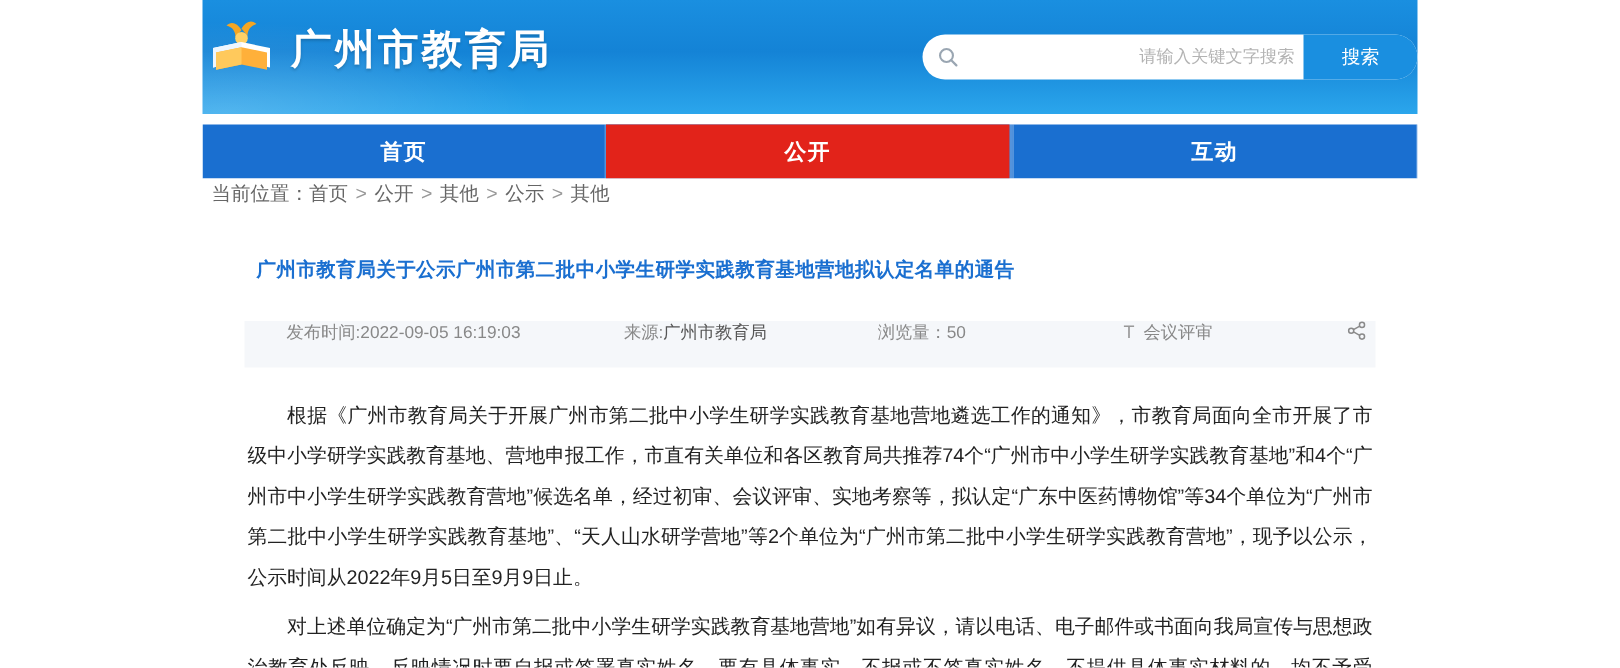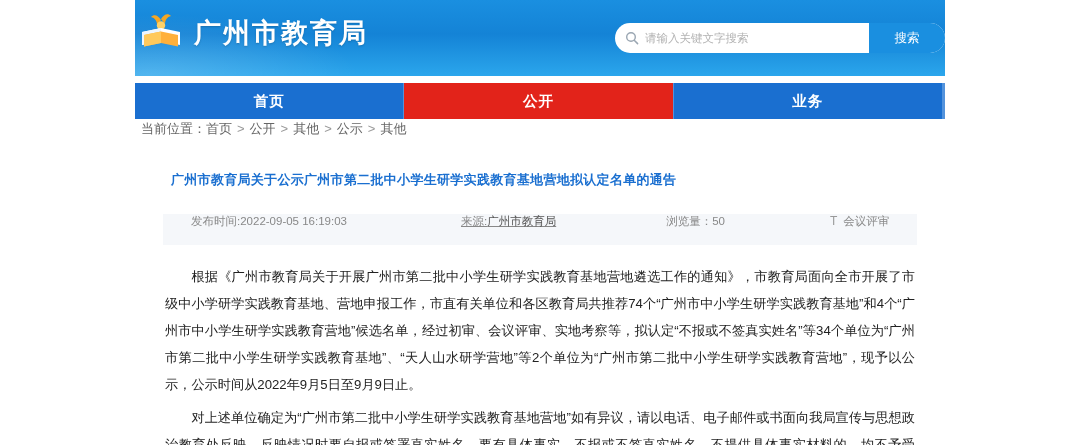--- a/index.html
+++ b/index.html
@@ -89,20 +89,21 @@
   }
   .search-input {
     flex: 1;
     border: none;
     outline: none;
     background: transparent;
     font-size: 11.5px;
     color: #333;
     padding: 0 6px;
     font-family: "Liberation Sans", sans-serif;
+    text-align: right;
   }
   .search-input::placeholder { color: #b3b3b3; }
   .search-btn {
     flex: none;
     width: 76px; height: 30px;
     border: none;
     border-radius: 0 15px 15px 0;
     background: #1a8fe0;
     color: #ffffff;
     font-size: 12.5px;
@@ -172,23 +173,23 @@
     margin: 24px 28px 0 28px;
     height: 31px;
     background: #f5f7fa;
     display: flex;
     align-items: flex-start;
     font-size: 11.5px;
     color: #888;
   }
   .meta-item { flex: none; white-space: nowrap; }
   .meta-date { margin-left: 28px; }
-  .meta-source { margin-left: 114px; text-decoration: underline; }
+  .meta-source { margin-left: 69px; }
   .meta-source b { color: #555; font-weight: normal; }
-  .meta-views { margin-left: 110px; }
+  .meta-views { margin-left: 74px; }
   .meta-font {
     margin-left: 105px;
     display: flex;
     align-items: center;
     gap: 6px;
   }
   .font-t {
     font-size: 12px;
     color: #999;
   }
@@ -244,23 +245,23 @@
       </div>
 
     </div>
   </div>
 
   <div class="nav">
     <div class="nav-item">首页</div>
     <div class="nav-sep"></div>
     <div class="nav-item active">公开</div>
     <div class="nav-sep"></div>
-    <div class="nav-item">业务</div>
-    <div class="nav-sep"></div>
-    <div class="nav-sep"></div>
+    <div class="nav-sep"></div>
+    <div class="nav-sep"></div>
+    <div class="nav-item">互动</div>
     <div class="nav-sep"></div>
   </div>
 
   <div class="content">
 
     <div class="breadcrumb">
       <span class="crumb">当前位置：</span><span class="crumb">首页</span><span class="sep">&gt;</span><span class="crumb">公开</span><span class="sep">&gt;</span><span class="crumb">其他</span><span class="sep">&gt;</span><span class="crumb">公示</span><span class="sep">&gt;</span><span class="crumb">其他</span>
     </div>
 
     <div class="doc-title">广州市教育局关于公示广州市第二批中小学生研学实践教育基地营地拟认定名单的通告</div>
@@ -282,21 +283,21 @@
             <circle cx="2.8" cy="6.5" r="1.7" fill="none" stroke="#8a8a8a" stroke-width="1"></circle>
             <circle cx="10" cy="10.4" r="1.7" fill="none" stroke="#8a8a8a" stroke-width="1"></circle>
             <line x1="4.3" y1="5.7" x2="8.5" y2="3.4" stroke="#8a8a8a" stroke-width="1"></line>
             <line x1="4.3" y1="7.3" x2="8.5" y2="9.6" stroke="#8a8a8a" stroke-width="1"></line>
           </svg>
         </span>
       </span>
     </div>
 
     <div class="article">
-      <p>根据《广州市教育局关于开展广州市第二批中小学生研学实践教育基地营地遴选工作的通知》，市教育局面向全市开展了市级中小学研学实践教育基地、营地申报工作，市直有关单位和各区教育局共推荐74个“广州市中小学生研学实践教育基地”和4个“广州市中小学生研学实践教育营地”候选名单，经过初审、会议评审、实地考察等，拟认定“不报或不签真实姓名”等34个单位为“广州市第二批中小学生研学实践教育基地”、“天人山水研学营地”等2个单位为“广州市第二批中小学生研学实践教育营地”，现予以公示，公示时间从2022年9月5日至9月9日止。</p>
+      <p>根据《广州市教育局关于开展广州市第二批中小学生研学实践教育基地营地遴选工作的通知》，市教育局面向全市开展了市级中小学研学实践教育基地、营地申报工作，市直有关单位和各区教育局共推荐74个“广州市中小学生研学实践教育基地”和4个“广州市中小学生研学实践教育营地”候选名单，经过初审、会议评审、实地考察等，拟认定“广东中医药博物馆”等34个单位为“广州市第二批中小学生研学实践教育基地”、“天人山水研学营地”等2个单位为“广州市第二批中小学生研学实践教育营地”，现予以公示，公示时间从2022年9月5日至9月9日止。</p>
       <p>对上述单位确定为“广州市第二批中小学生研学实践教育基地营地”如有异议，请以电话、电子邮件或书面向我局宣传与思想政治教育处反映。反映情况时要自报或签署真实姓名，要有具体事实，不报或不签真实姓名、不提供具体事实材料的，均不予受理。</p>
     </div>
 
   </div>
 
   <div class="gutter-left"></div>
   <div class="gutter-right"></div>
 
 </div>
 

